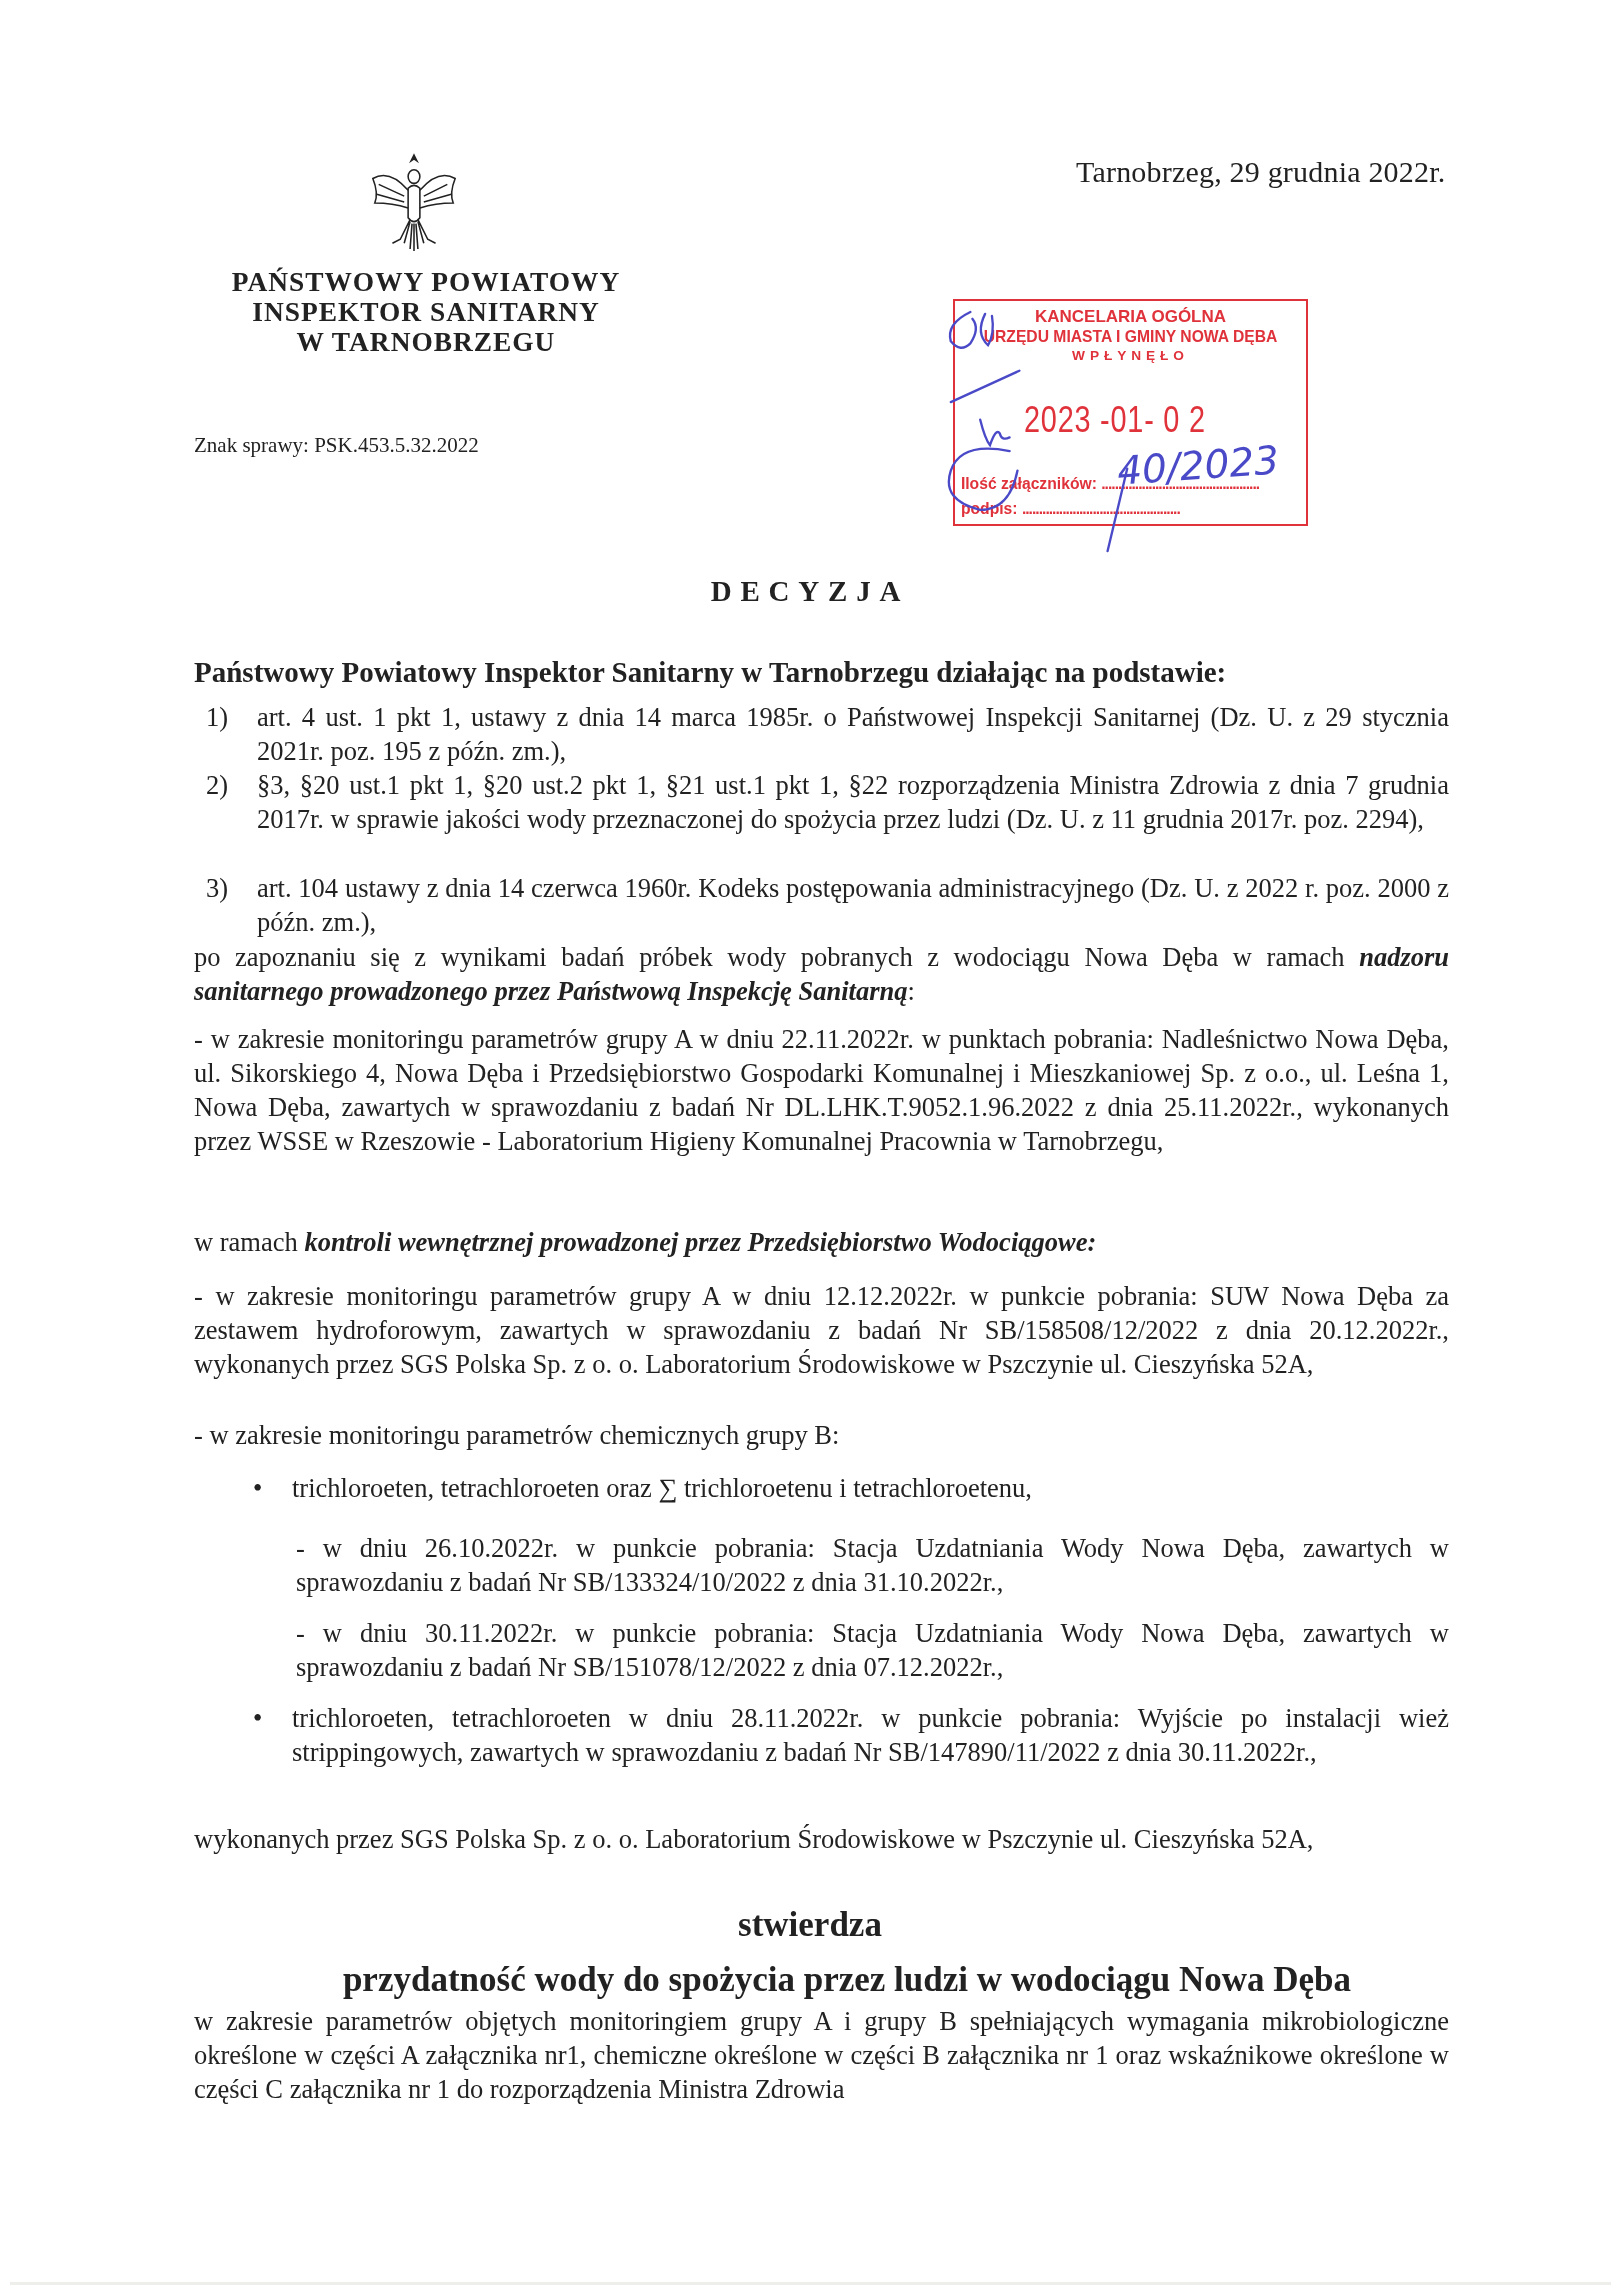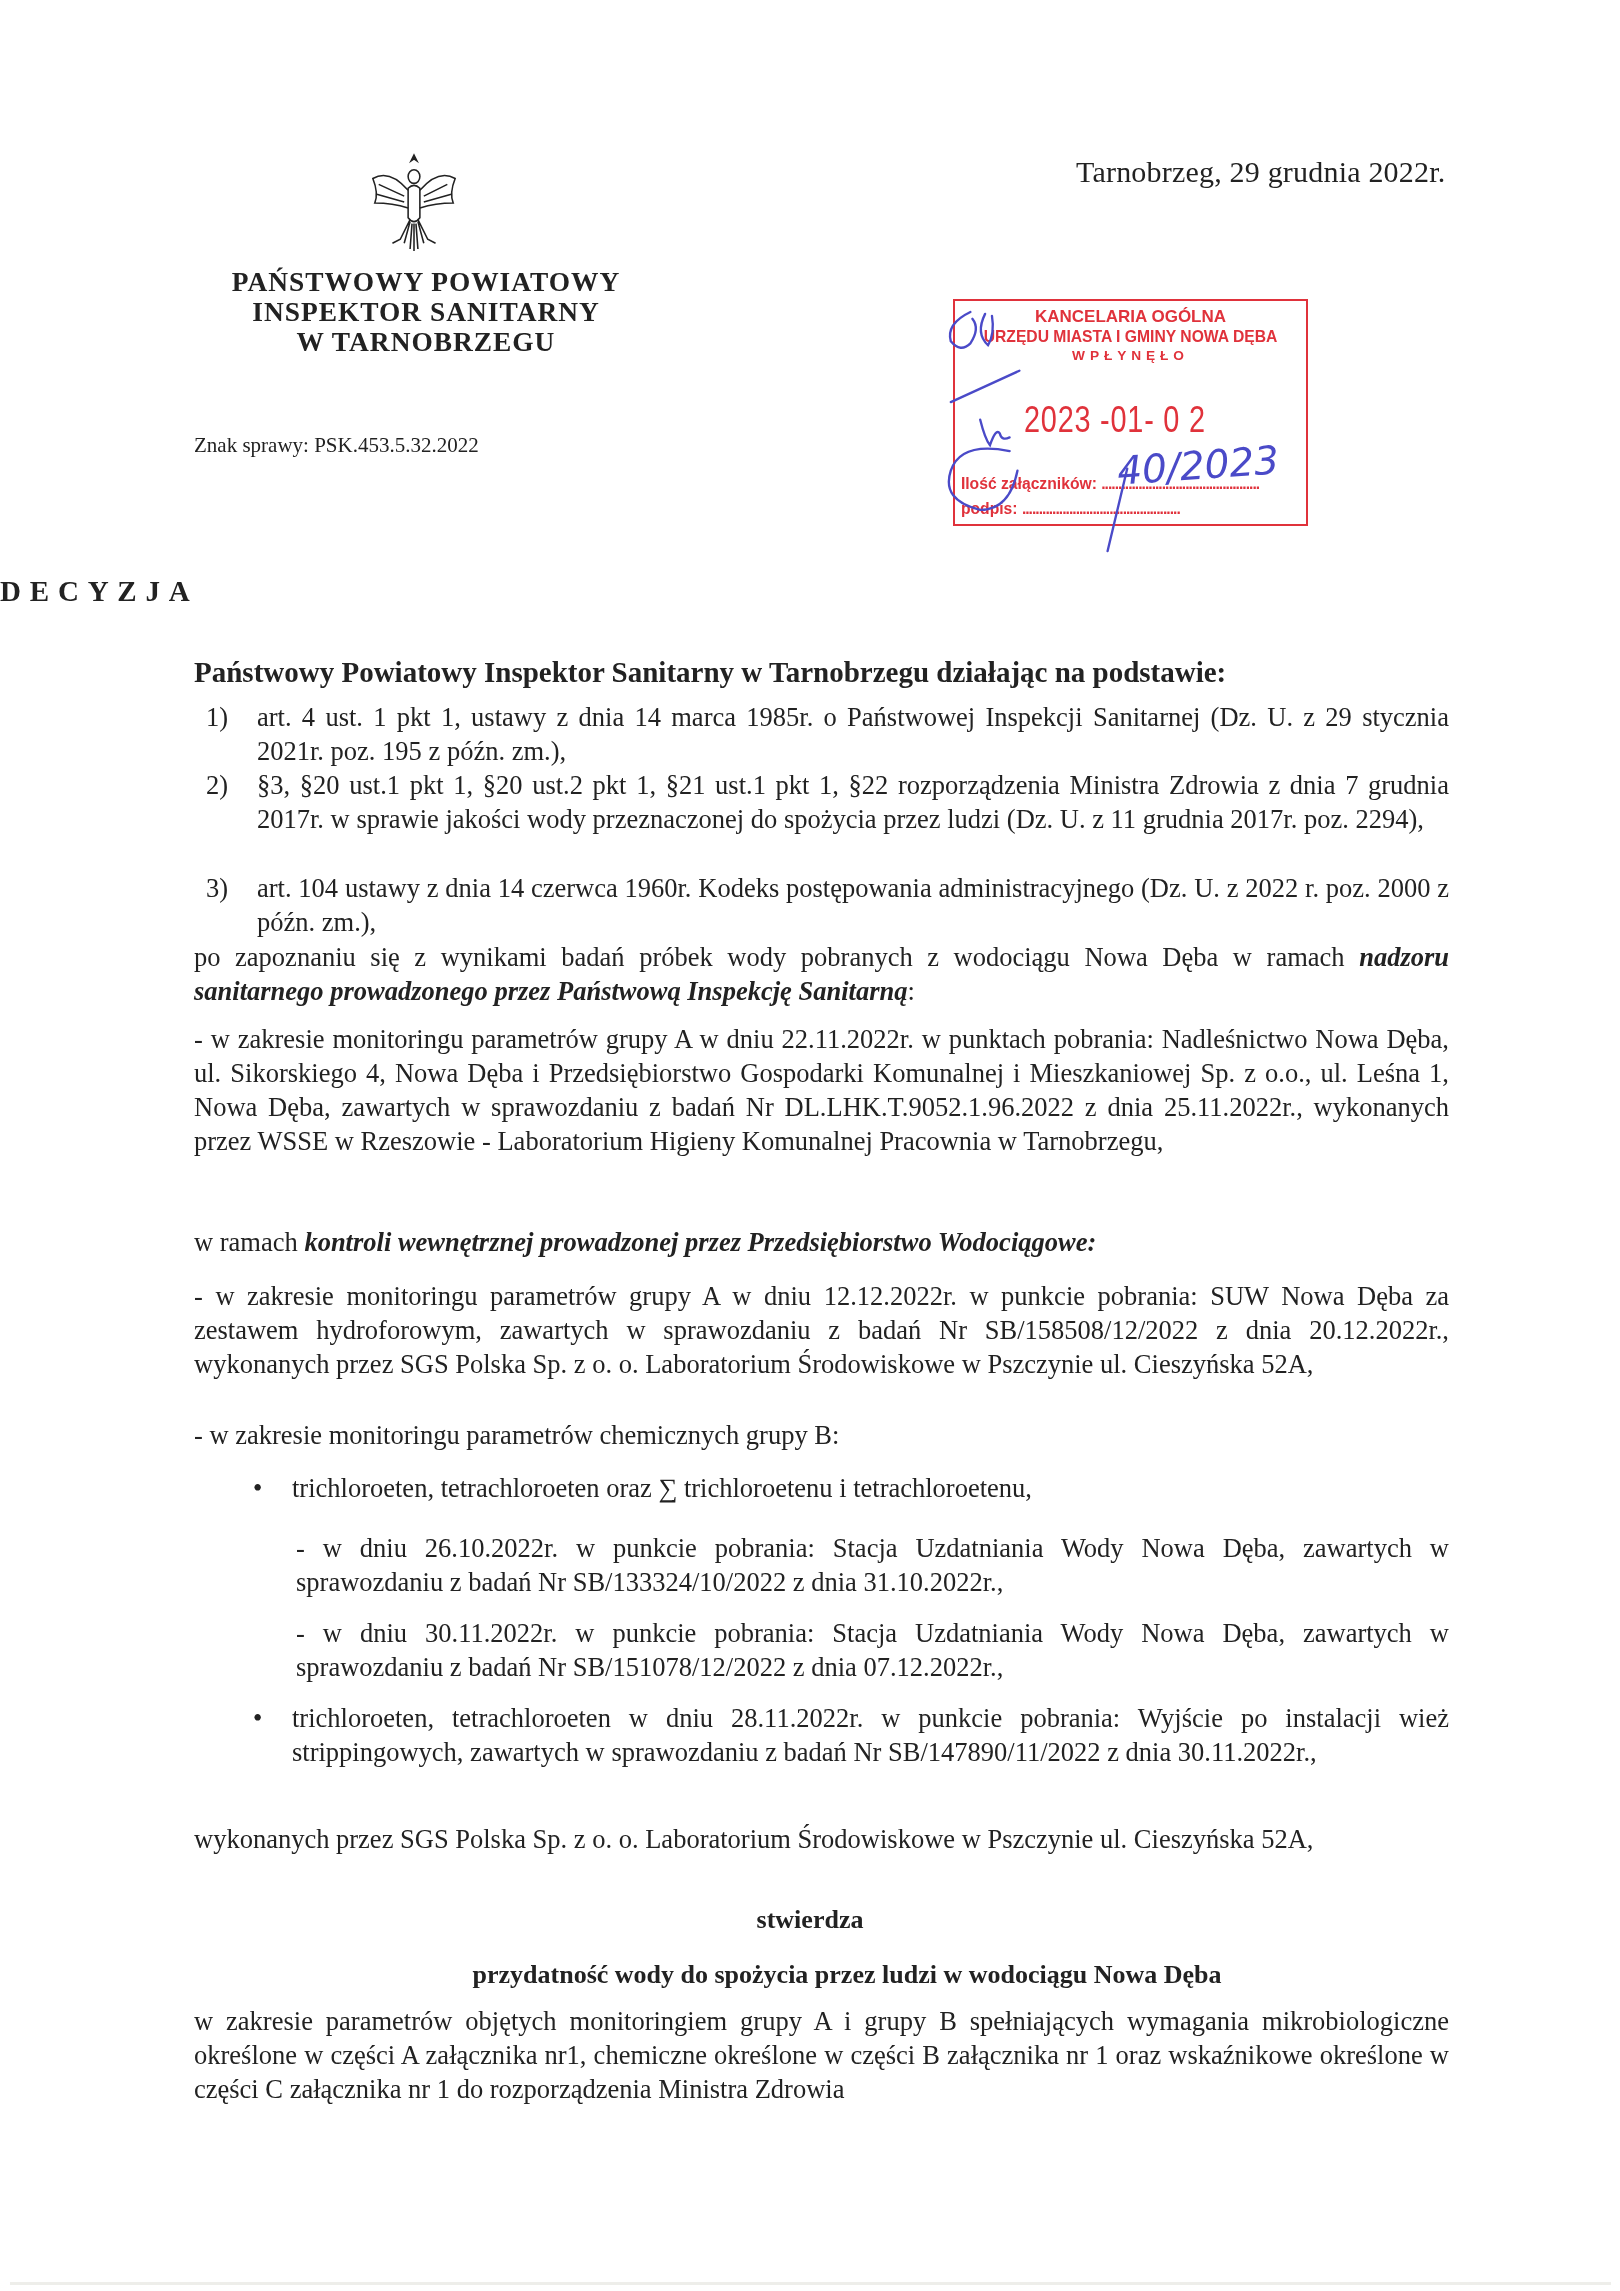--- a/index.html
+++ b/index.html
@@ -16,27 +16,27 @@
            color:#e0323b; font-family:"Liberation Sans","DejaVu Sans",sans-serif; box-sizing:border-box; }
   .stamp .l1 { position:absolute; top:5.9px; left:0; right:0; text-align:center; font-weight:bold; font-size:17px; }
   .stamp .l2 { position:absolute; top:26.5px; left:0; right:0; text-align:center; font-weight:bold; font-size:15.7px; white-space:nowrap; }
   .stamp .l3 { position:absolute; top:47px; left:0; right:0; text-align:center; font-weight:bold; font-size:13.7px; letter-spacing:4.9px; }
   .stamp .sdate { position:absolute; top:98px; left:69px; font-size:37px; letter-spacing:1px; transform:scaleX(0.78); transform-origin:left; white-space:nowrap; }
   .stamp .att { position:absolute; top:174px; left:5.9px; font-weight:bold; font-size:15.7px; white-space:nowrap; }
   .stamp .sig { position:absolute; top:199px; left:5.9px; font-weight:bold; font-size:15.7px; white-space:nowrap; }
   .stamp .dots { letter-spacing:-1px; }
   .hand { left:941px; top:304px; width:392px; height:255px; pointer-events:none; }
   .handnum { left:1117px; top:443px; font-family:"DejaVu Sans",sans-serif; font-style:italic; color:#4a4ac8; font-size:39px; transform:rotate(-4deg); }
-  .title { left:0; width:1620px; top:575px; font-weight:bold; font-size:29px; letter-spacing:8.8px; }
+  .title { left:0; width:1620px; top:575px; text-align:center; font-weight:bold; font-size:29px; letter-spacing:8.8px; }
   .body { left:194px; width:1255px; font-size:26.5px; line-height:34px; text-align:justify; }
   .basis-h { top:655px; font-weight:bold; font-size:29px; white-space:nowrap; }
   .li { position:absolute; font-size:26.5px; line-height:34px; text-align:justify; }
   .num { position:absolute; left:-51px; }
   .bold-it { font-weight:bold; font-style:italic; }
-  .center-b { left:0; width:1620px; text-align:center; font-weight:bold; font-size:26px; }
+  .center-b { left:0; width:1620px; text-align:center; font-weight:bold; font-size:35px; }
   .bullet { position:absolute; left:-39px; top:0; }
   .bottomline { left:9.8px; top:2282px; width:1601px; height:2.9px; background:#eeeeea; }
 </style>
 </head>
 <body>
 
 <div class="abs date">Tarnobrzeg, 29 grudnia 2022r.</div>
 
 <svg class="abs emblem" viewBox="0 0 100 110">
   <g fill="none" stroke="#222" stroke-width="1.6">

